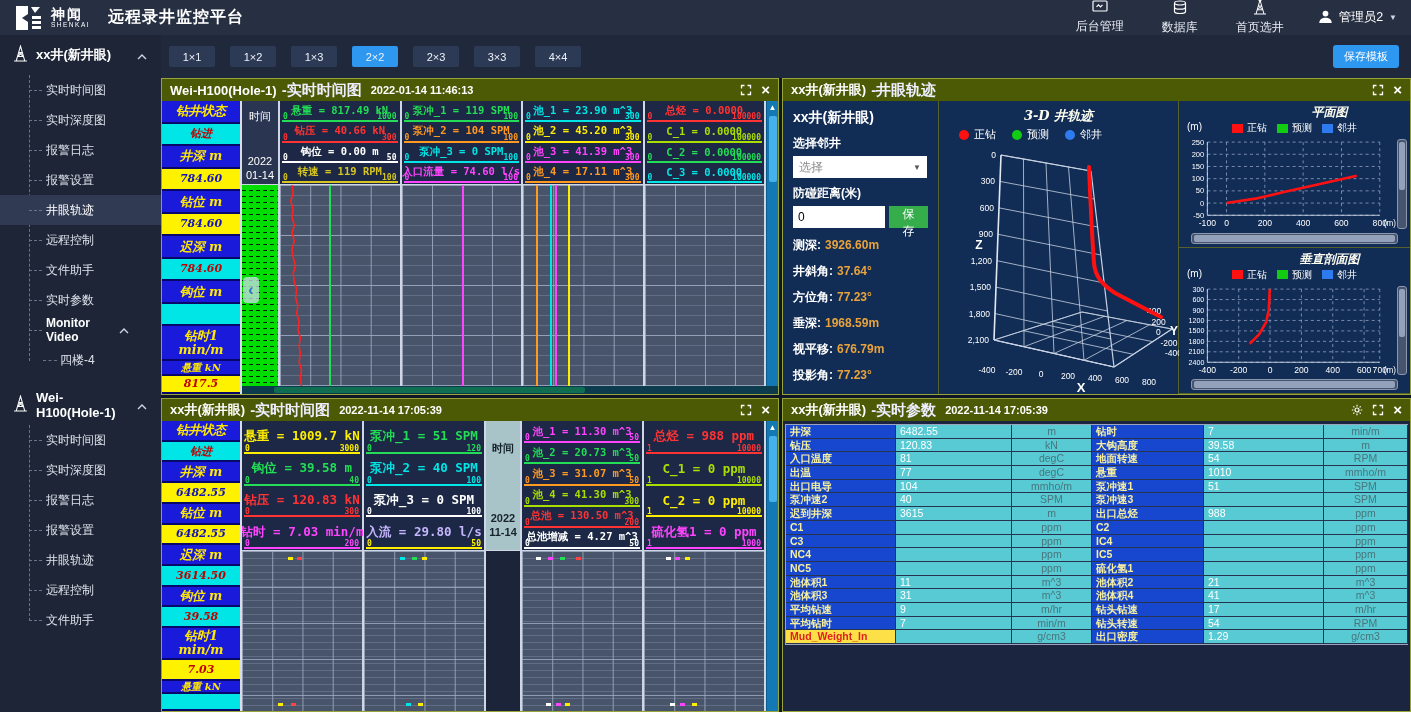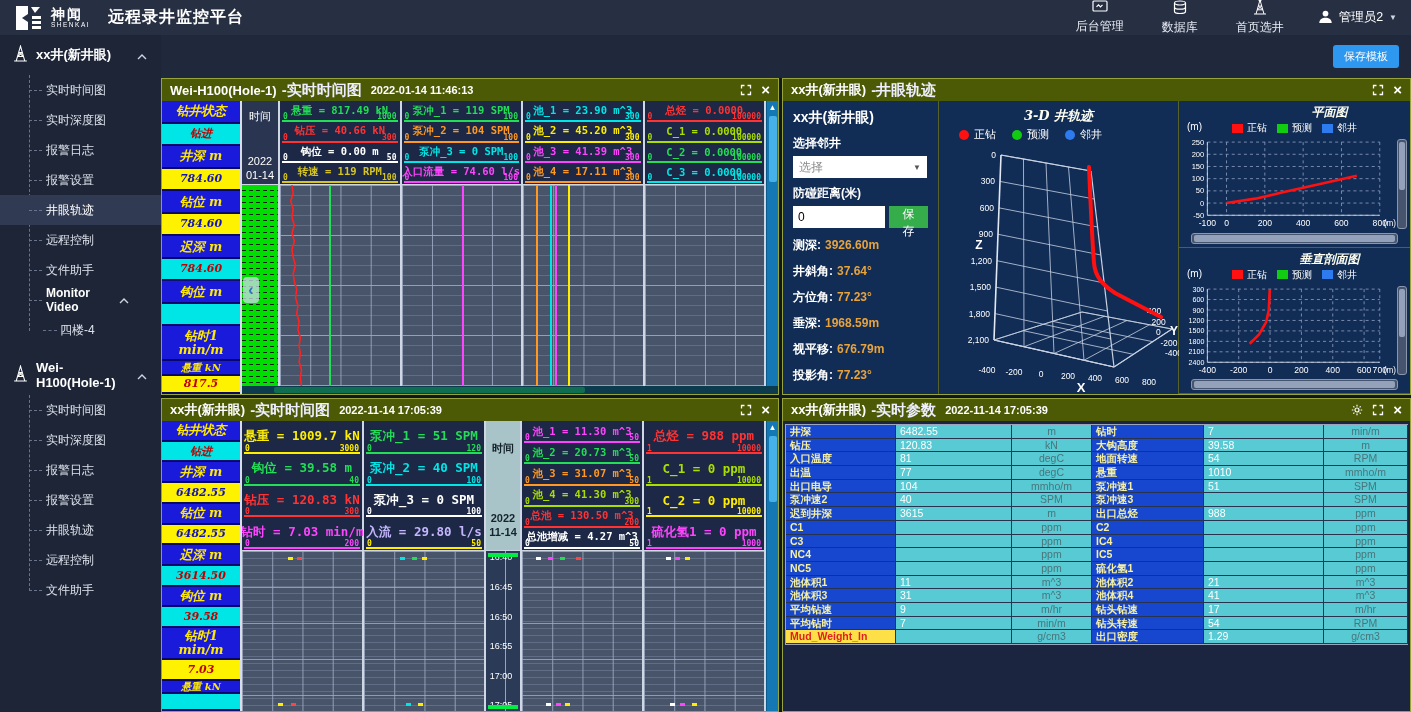--- a/index.html
+++ b/index.html
@@ -241,20 +241,23 @@
         </div>
         <div class="tree-item active">
           <span>井眼轨迹</span>
         </div>
         <div class="tree-item">
           <span>远程控制</span>
         </div>
         <div class="tree-item">
           <span>文件助手</span>
         </div>
+        <div class="tree-item">
+          <span>实时参数</span>
+        </div>
         <div class="tree-item group">
           <span>Monitor Video</span>
           <span class="chev"><svg class="chev" width="10" height="6" viewBox="0 0 10 6" fill="none" stroke="#cfd5e2" stroke-width="1.4">
               <path d="M1 5 L5 1 L9 5"></path>
             </svg></span>
         </div>
         <div class="tree-item sub">
           <span>四楼-4</span>
         </div>
       </div>
@@ -287,20 +290,21 @@
           <span>远程控制</span>
         </div>
         <div class="tree-item">
           <span>文件助手</span>
         </div>
       </div>
     </aside>
 
   <main class="main">
     <div class="toolbar">
+      <div id="layout-btns"><button class="lbtn">1×1</button><button class="lbtn">1×2</button><button class="lbtn">1×3</button><button class="lbtn active">2×2</button><button class="lbtn">2×3</button><button class="lbtn">3×3</button><button class="lbtn">4×4</button></div>
       <button class="save-btn">保存模板</button>
     </div>
 
     <div class="grid">
 
       <section class="panel" id="p1">
         <div class="phead">
           <span class="ph-well">Wei-H100(Hole-1)</span>
           <span class="ph-type">-实时时间图</span>
           <span class="ph-ts">2022-01-14 11:46:13</span>
@@ -793,30 +797,20 @@
                   </div>
                 </div>
               <div class="timecol3">
                 <div class="tc-head3">
                   <span>时间</span>
                   <span class="tc-date">
                     <span>2022</span>
                     <span>11-14</span>
                   </span>
                 </div>
-                <div class="tc-body3" id="p3-ticks">
-                    <div class="t3tick" style="top: 4%;">16:40</div>
-                    <div class="t3tick" style="top: 22.5%;">16:45</div>
-                    <div class="t3tick" style="top: 41%;">16:50</div>
-                    <div class="t3tick" style="top: 59.5%;">16:55</div>
-                    <div class="t3tick" style="top: 78%;">17:00</div>
-                    <div class="t3tick" style="top: 96.5%;">17:05</div>
-                    <div class="t3bar" style="top: 2px;"></div>
-                    <div class="t3bar" style="bottom: 2px;"></div>
-                  </div>
               </div>
               <div class="tracks" id="p3-t34">
                   <div class="track">
                     <div class="thead thead3">
                       <div class="trow dense" style="border-bottom-color: rgb(255, 68, 255);">
                         <span class="min" style="color: rgb(255, 68, 255);">0</span>
                         <span style="color: rgb(255, 68, 255);">池_1 = 11.30 m^3</span>
                         <span class="max" style="color: rgb(255, 68, 255);">50</span>
                       </div>
                       <div class="trow dense" style="border-bottom-color: rgb(34, 221, 85);">

